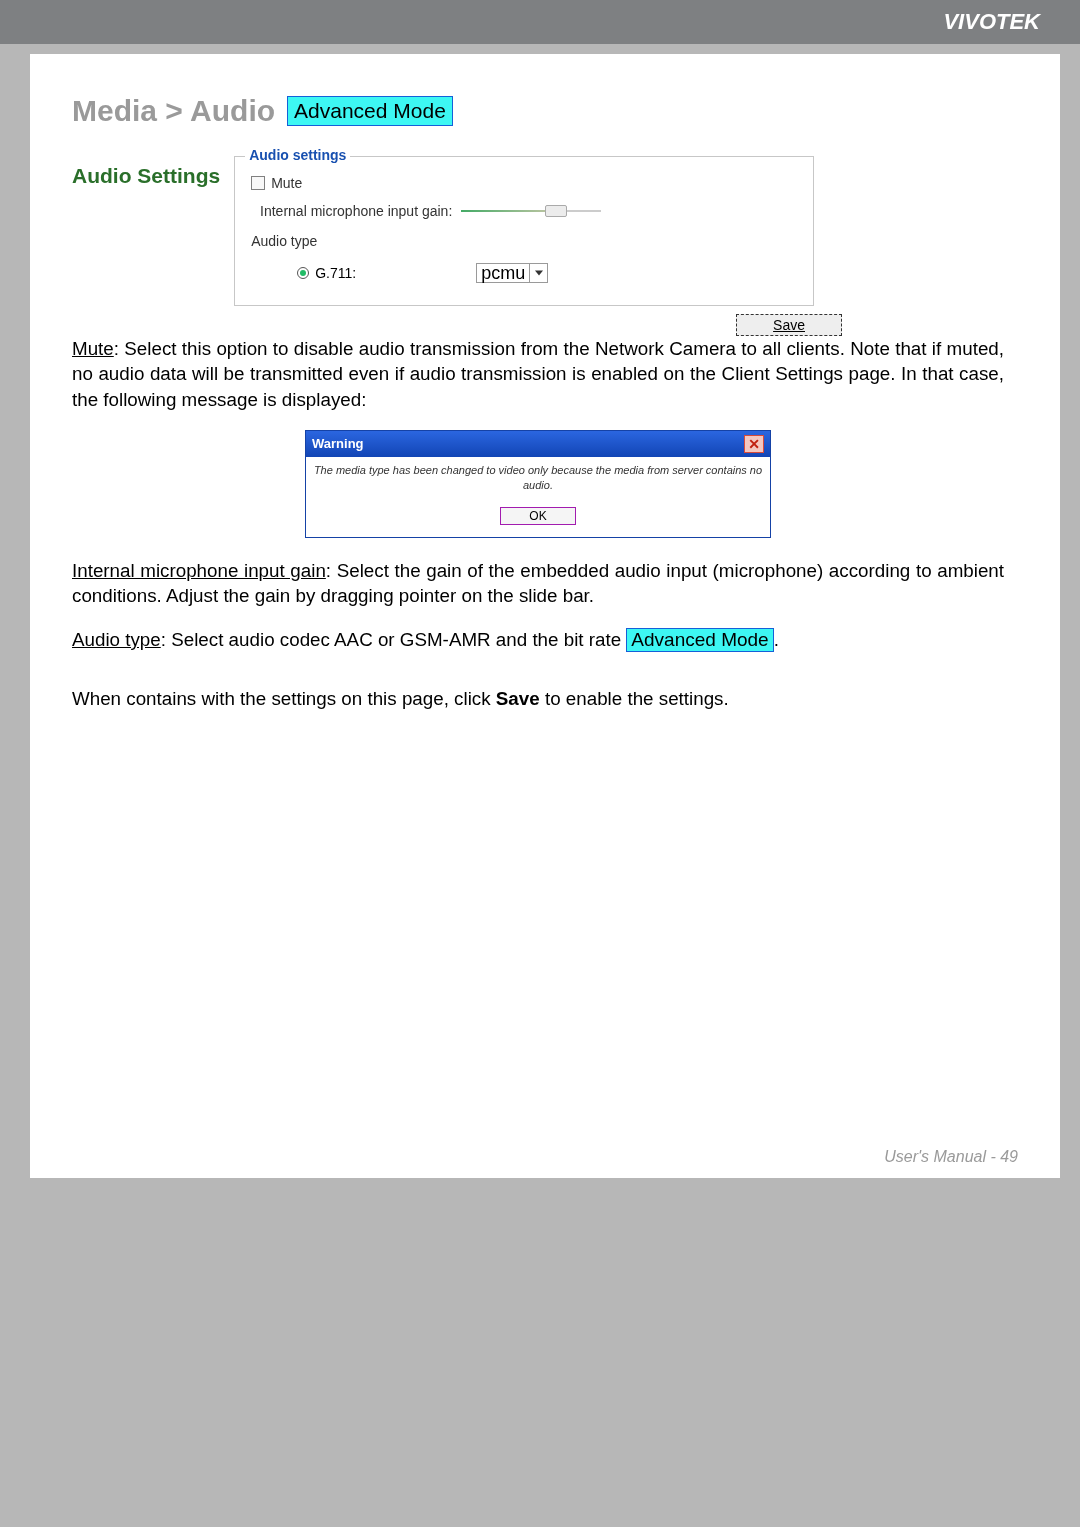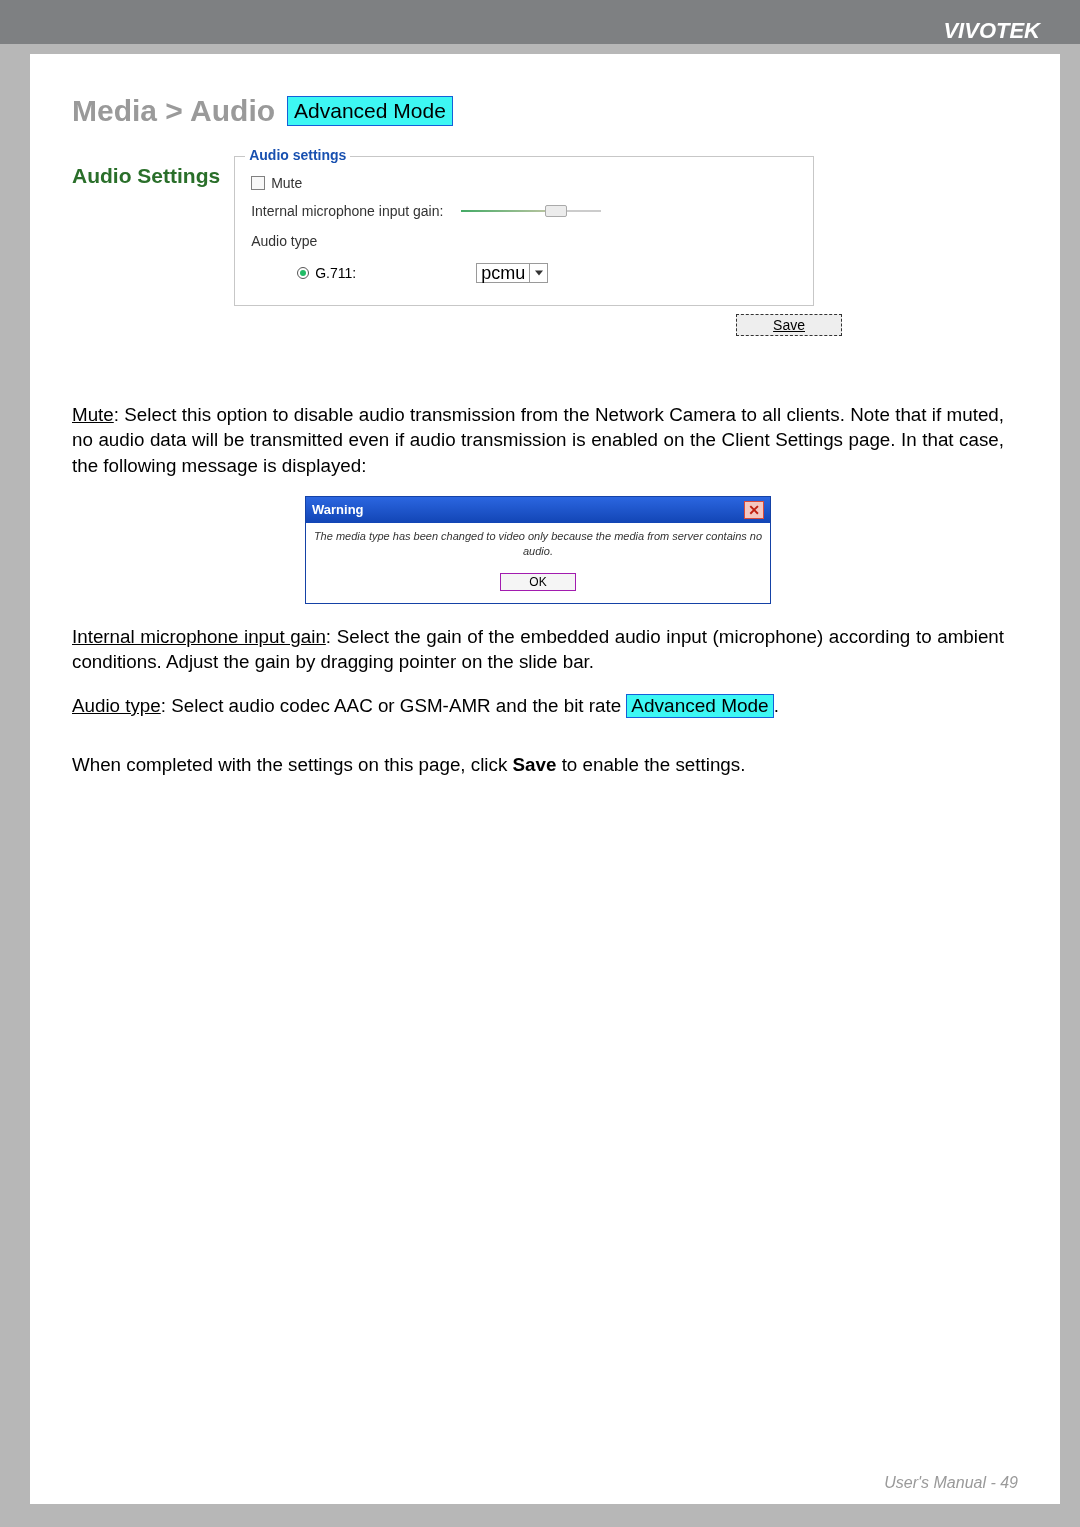--- a/index.html
+++ b/index.html
@@ -14,36 +14,36 @@
     width: 100%;
     height: 100%;
     padding-top: 44px;
   }
   .top-bar {
     background: #7e8082;
     height: 44px;
     position: absolute;
     top: 0; left: 0; right: 0;
     display: flex;
-    align-items: flex-end;
+    align-items: center;
     justify-content: flex-end;
     padding-right: 40px;
   }
   .brand {
     font-style: italic;
     font-weight: bold;
     color: #fff;
     font-size: 22px;
   }
   .page-inner {
     background: #fff;
     width: 1030px;
     margin-left: 30px;
     margin-top: 10px;
-    height: 1450px;
+    height: 1124px;
     padding: 40px 56px 20px 42px;
     position: relative;
   }
 
   .breadcrumb-row {
     display: flex;
     align-items: center;
     gap: 12px;
     margin-bottom: 36px;
   }
@@ -95,21 +95,21 @@
     color: #333;
     margin-bottom: 12px;
   }
   .form-row label { margin-left: 6px; }
   .checkbox {
     width: 14px; height: 14px;
     border: 1px solid #808080;
     background: #f8f8f8;
     display: inline-block;
   }
-  .gain-label { flex: 0 0 210px; }
+  .gain-label { flex: 0 0 210px; text-align: center; }
   .slider {
     position: relative;
     width: 140px;
     height: 14px;
   }
   .slider .rail {
     position: absolute;
     left: 0; right: 0; top: 50%;
     height: 2px;
     background: linear-gradient(to right, #4a6, #b5c39e 60%, #ccc 60%, #ccc 100%);
@@ -180,21 +180,20 @@
     padding: 2px 36px;
     font-size: 14px;
     text-decoration: underline;
   }
 
   .body-text {
     font-size: 18.8px;
     line-height: 1.35;
     color: #000;
     text-align: justify;
-    margin-top: 66px;
   }
   .u { text-decoration: underline; }
   .p { margin-bottom: 18px; }
   ul.square { list-style: none; padding-left: 16px; }
   ul.square li::before { content: "■ "; font-size: 14px; position: relative; top: -2px; }
   ul.square li { text-align: justify; }
 
   .mode-badge-inline {
     border: 1.5px solid #1560d8;
     background: #3df7f3;
@@ -344,19 +343,19 @@
       <p class="p">
         <span class="u">Internal microphone input gain</span><span>: Select the gain of the embedded audio input (microphone) according to ambient conditions. Adjust the gain by dragging pointer on the slide bar.</span>
       </p>
 
       <p class="p">
         <span class="u">Audio type</span><span>: Select audio codec AAC or GSM-AMR and the bit rate </span><span class="mode-badge-inline">Advanced Mode</span><span>.</span>
       </p>
 
 
       <p class="p" style="margin-top:34px;">
-        <span>When completed with the settings on this page, click </span><b>Save</b><span> to enable the settings.</span>
+        <span>When contains with the settings on this page, click </span><b>Save</b><span> to enable the settings.</span>
       </p>
     </div>
 
     <div class="footer">User's Manual - 49</div>
   </div>
 </div>
 
 </body></html>

